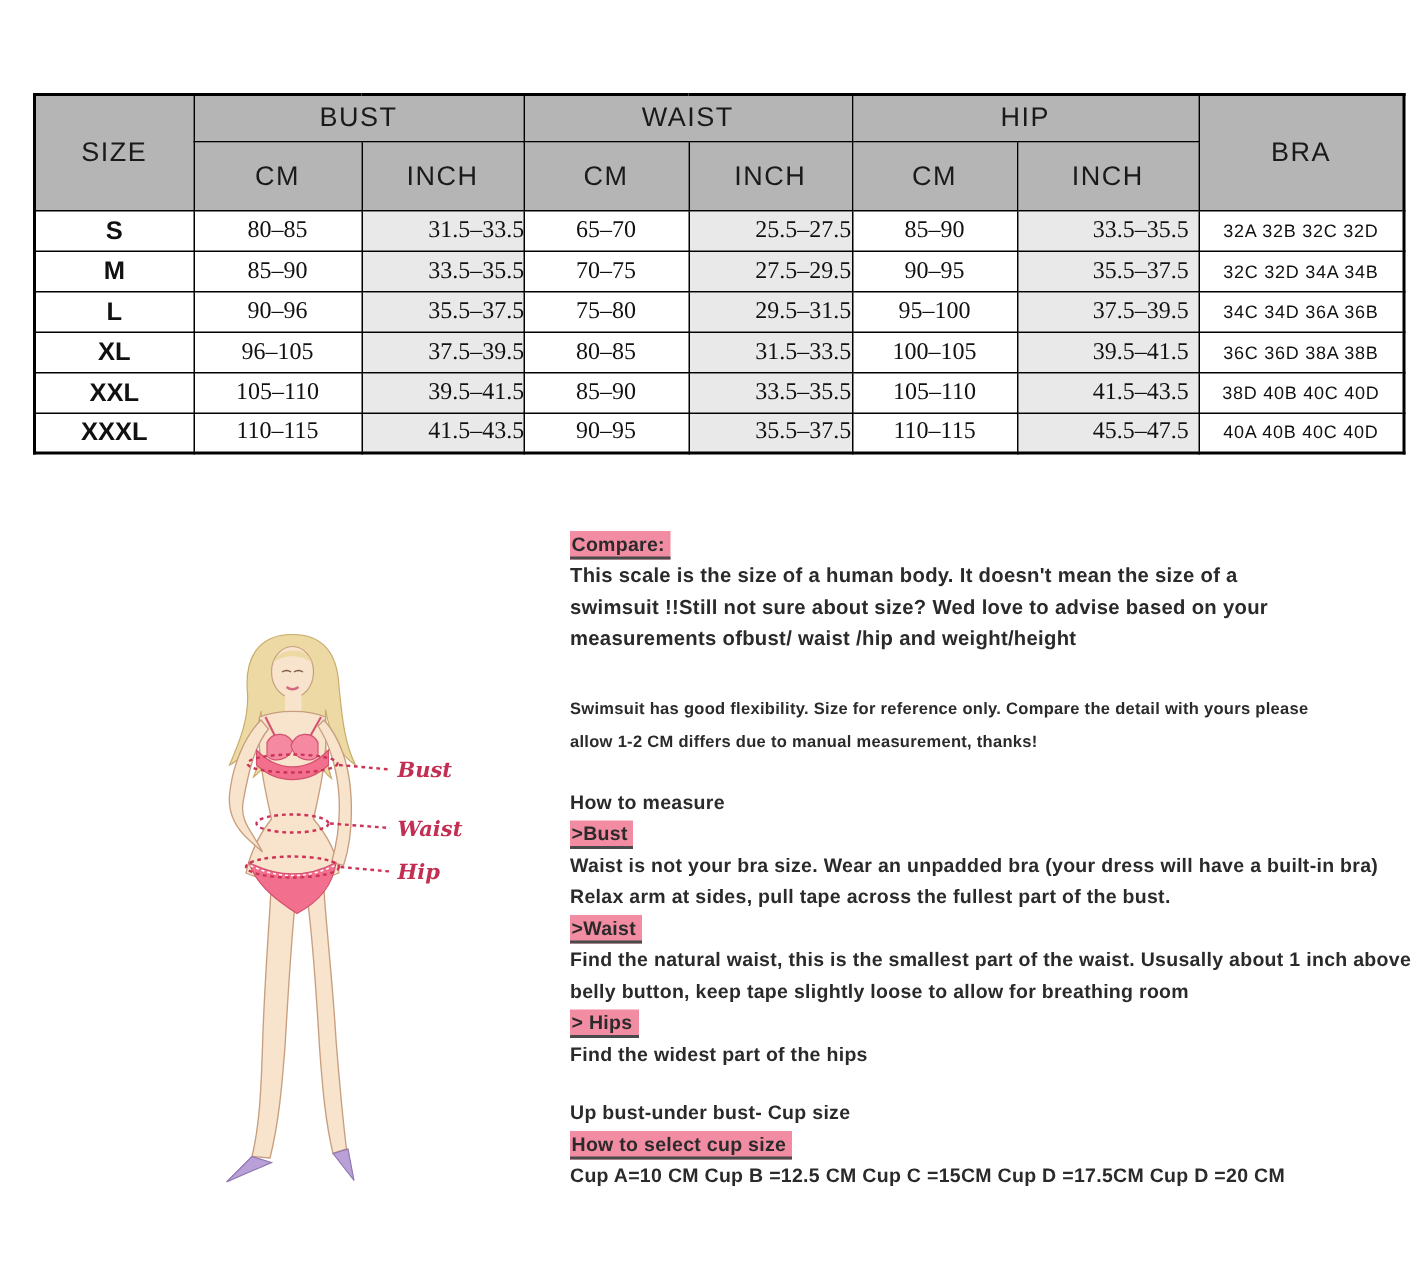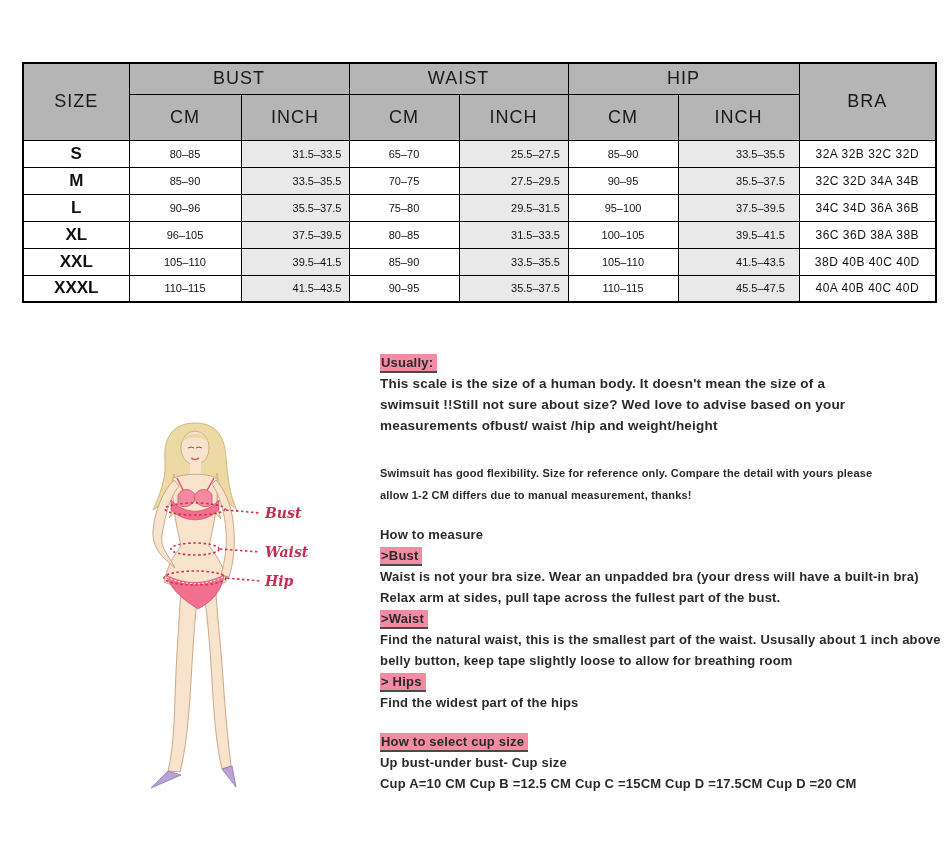--- a/index.html
+++ b/index.html
@@ -38,22 +38,22 @@
   }
   tr.hdr-group th { height: 31px; }
   tr.hdr-sub th   { height: 46px; font-size: 17px; }
   table.size-table tbody tr { height: 27px; }
   td.size-cell {
     font-family: "Liberation Sans", sans-serif;
     font-weight: bold;
     font-size: 17px;
   }
   td.cm-cell, td.inch-cell {
-    font-family: Liberation Sans, sans-serif;
-    font-size: 11px;
+    font-family: Liberation Serif, serif;
+    font-size: 16px;
   }
   td.inch-cell { background: #e9e9e9; padding-left: 44px; }
   td.bra-cell {
     font-family: "Liberation Sans", sans-serif;
     font-size: 12px;
     letter-spacing: 0.5px;
   }
   col.c-size  { width: 106px; }
   col.c-bcm   { width: 112px; }
   col.c-binch { width: 108px; }
@@ -236,21 +236,21 @@
     <line x1="115" y1="131" x2="155" y2="134" stroke="#cc3355" stroke-width="1.6" stroke-dasharray="2.5,2.5"></line>
     <line x1="122" y1="160" x2="155" y2="163" stroke="#cc3355" stroke-width="1.6" stroke-dasharray="2.5,2.5"></line>
 
     <text class="fig-label" x="160" y="100">Bust</text>
     <text class="fig-label" x="160" y="139">Waist</text>
     <text class="fig-label" x="160" y="168">Hip</text>
   </svg>
 </div>
 
 <div class="notes">
-  <div class="line"><span class="hl">Usually:</span></div>
+  <div class="line"><span class="hl">Compare:</span></div>
   <div class="para-lg">
     <div class="line">This scale is the size of a human body. It doesn't mean the size of a</div>
     <div class="line">swimsuit !!Still not sure about size? Wed love to advise based on your</div>
     <div class="line">measurements ofbust/ waist /hip and weight/height</div>
   </div>
   <div class="sp24"></div>
   <div class="para-sm">
     <div class="line">Swimsuit has good flexibility. Size for reference only. Compare the detail with yours please</div>
     <div class="line">allow 1-2 CM differs due to manual measurement, thanks!</div>
   </div>
@@ -258,16 +258,16 @@
   <div class="line">How to measure</div>
   <div class="line"><span class="hl">&gt;Bust</span></div>
   <div class="line">Waist is not your bra size. Wear an unpadded bra (your dress will have a built-in bra)</div>
   <div class="line">Relax arm at sides, pull tape across the fullest part of the bust.</div>
   <div class="line"><span class="hl">&gt;Waist</span></div>
   <div class="line">Find the natural waist, this is the smallest part of the waist. Ususally about 1 inch above</div>
   <div class="line">belly button, keep tape slightly loose to allow for breathing room</div>
   <div class="line"><span class="hl">&gt; Hips</span></div>
   <div class="line">Find the widest part of the hips</div>
   <div class="sp18"></div>
+  <div class="line">Up bust-under bust- Cup size</div>
   <div class="line"><span class="hl">How to select cup size</span></div>
-  <div class="line">Up bust-under bust- Cup size</div>
   <div class="line">Cup A=10 CM Cup B =12.5 CM Cup C =15CM Cup D =17.5CM Cup D =20 CM</div>
 </div>
 
 </body></html>

